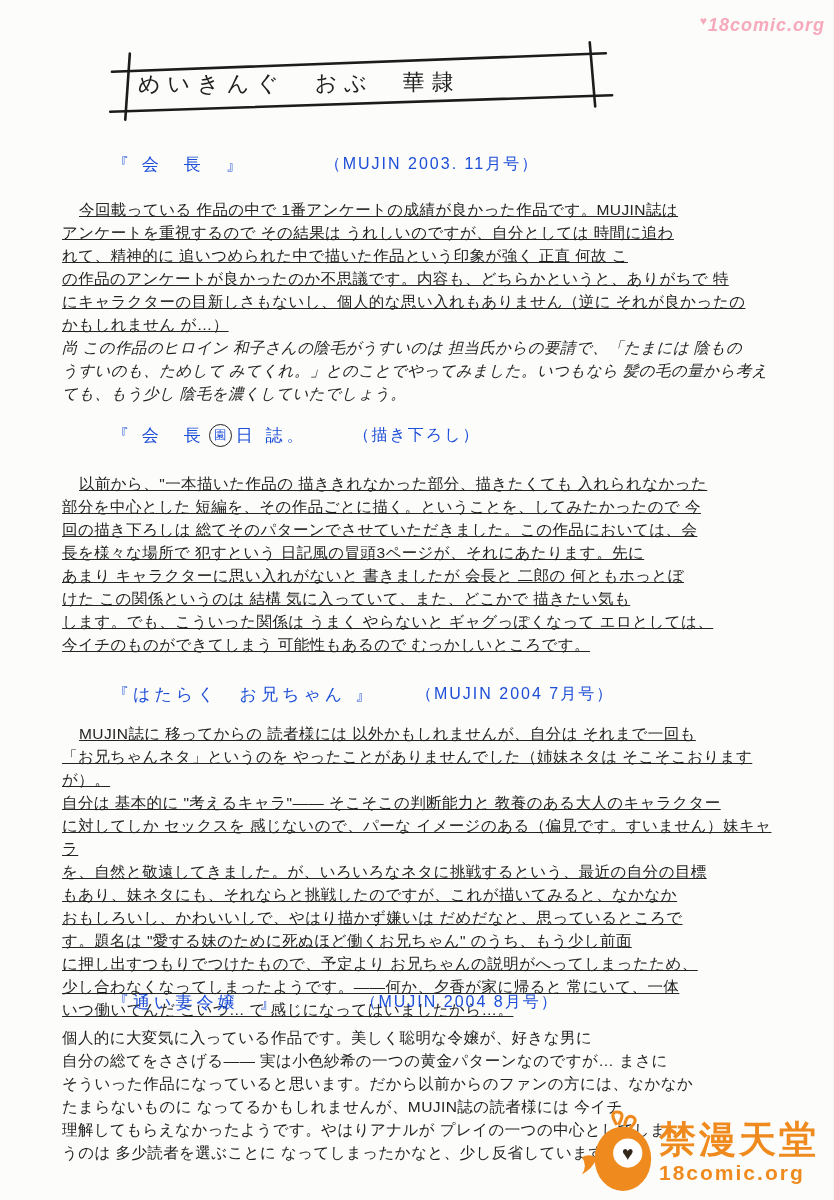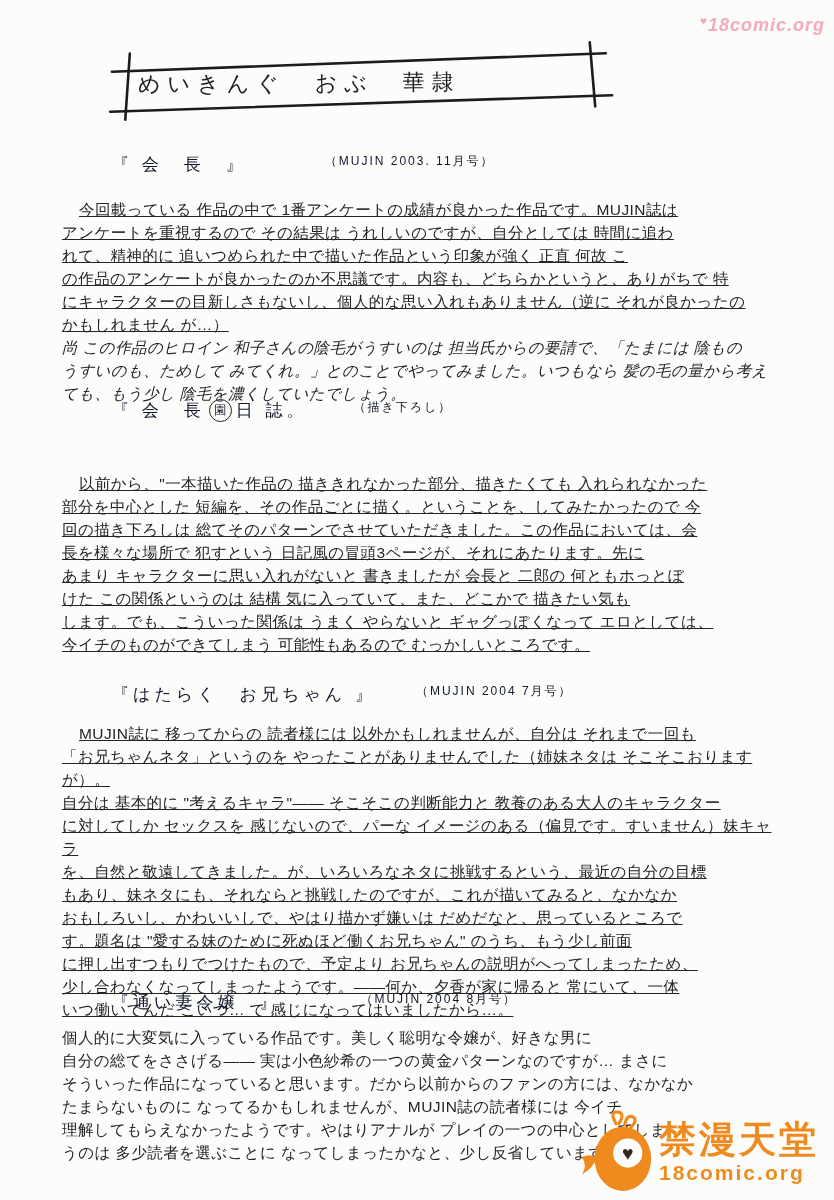--- a/index.html
+++ b/index.html
@@ -15,25 +15,25 @@
   
   .title-box{position:absolute;left:108px;top:38px;width:510px;height:82px;transform:rotate(-.4deg);}
   .title-box svg{position:absolute;left:0;top:0;}
   .title-text{
     position:absolute;left:30px;top:30px;width:450px;
     font-size:22px;letter-spacing:7px;color:#1d1d1d;
     white-space:nowrap;
   }
   
   .sec-header{
-    position:absolute;left:112px;display:flex;align-items:flex-start;
-    font-size:17px;color:#0f172a;white-space:nowrap;
+    position:absolute;left:112px;display:flex;align-items:center;
+    font-size:17px;color:#1d4ed8;white-space:nowrap;
   }
   .sec-title{letter-spacing:4px;}
-  .sec-ref{letter-spacing:2px;font-size:12px;}
+  .sec-ref{letter-spacing:2px;font-size:16px;}
   .circled{
     display:inline-flex;align-items:center;justify-content:center;
     width:21px;height:21px;border:1.6px solid #222;border-radius:50%;
     font-size:12px;letter-spacing:0;margin:0 4px;vertical-align:-3px;
   }
   
   .para{
     position:absolute;left:62px;width:714px;
     font-size:15.5px;line-height:23px;letter-spacing:.4px;
     color:#242424;white-space:pre-line;
@@ -86,21 +86,21 @@
   <div class="para indent" style="top:198px;">今回載っている 作品の中で 1番アンケートの成績が良かった作品です。MUJIN誌は
 アンケートを重視するので その結果は うれしいのですが、自分としては 時間に追わ
 れて、精神的に 追いつめられた中で描いた作品という印象が強く 正直 何故 こ
 の作品のアンケートが良かったのか不思議です。内容も、どちらかというと、ありがちで 特
 にキャラクターの目新しさもないし、個人的な思い入れもありません（逆に それが良かったの
 かもしれません が…）</div>
   <div class="para" style="top:336px;font-style:italic;">尚 この作品のヒロイン 和子さんの陰毛がうすいのは 担当氏からの要請で、「たまには 陰もの
 うすいのも、ためして みてくれ。」とのことでやってみました。いつもなら 髪の毛の量から考え
 ても、もう少し 陰毛を濃くしていたでしょう。</div>
 
-  <div class="sec-header" style="top:399px;">
+  <div class="sec-header" style="top:424px;">
     <span class="sec-title">『 会　長 </span>
     <span class="circled">園</span>
     <span class="sec-title"> 日 誌。</span>
     <span class="sec-ref" style="margin-left:46px;">（描き下ろし）</span>
   </div>
   <div class="para indent" style="top:472px;">以前から、"一本描いた作品の 描ききれなかった部分、描きたくても 入れられなかった
 部分を中心とした 短編を、その作品ごとに描く。ということを、してみたかったので 今
 回の描き下ろしは 総てそのパターンでさせていただきました。この作品においては、会
 長を様々な場所で 犯すという 日記風の冒頭3ページが、それにあたります。先に
 あまり キャラクターに思い入れがないと 書きましたが 会長と 二郎の 何ともホっとぼ

